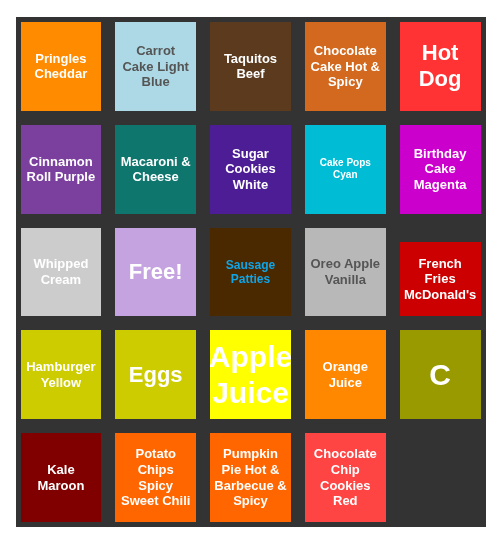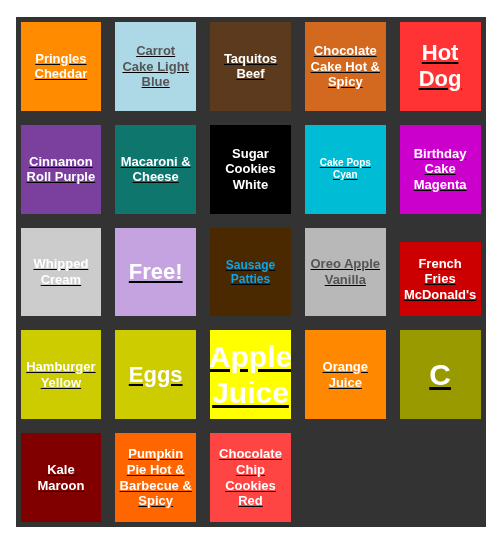--- a/index.html
+++ b/index.html
@@ -15,21 +15,20 @@
     .bingo-board {
       border: 3px solid #333;
       display: grid;
       grid-template-columns: repeat(5, 1fr);
       grid-template-rows: repeat(5, 1fr);
       width: 470px;
       height: 510px;
       gap: 14px;
       background: #333;
       padding: 2px;
-      text-decoration: underline;
     }
     .cell {
       display: flex;
       align-items: center;
       justify-content: center;
       text-align: center;
       padding: 4px;
       font-weight: bold;
       font-size: 13px;
       line-height: 1.2;
@@ -40,29 +39,30 @@
 <body>
 
 <div class="bingo-board">
     <div class="cell" style="background-color: rgb(255, 140, 0); color: rgb(255, 255, 255); font-size: 13px;">Pringles Cheddar</div>
     <div class="cell" style="background-color: rgb(173, 216, 230); color: rgb(85, 85, 85); font-size: 13px;">Carrot Cake Light Blue</div>
     <div class="cell" style="background-color: rgb(91, 58, 30); color: rgb(255, 255, 255); font-size: 13px;">Taquitos Beef</div>
     <div class="cell" style="background-color: rgb(210, 105, 30); color: rgb(255, 255, 255); font-size: 13px;">Chocolate Cake Hot &amp; Spicy</div>
     <div class="cell" style="background-color: rgb(255, 51, 51); color: rgb(255, 255, 255); font-size: 22px;">Hot Dog</div>
     <div class="cell" style="background-color: rgb(123, 63, 158); color: rgb(255, 255, 255); font-size: 13px;">Cinnamon Roll Purple</div>
     <div class="cell" style="background-color: #0f766e; color: rgb(255, 255, 255); font-size: 13px;">Macaroni &amp; Cheese</div>
-    <div class="cell" style="background-color: #000000; color: rgb(255, 255, 255); font-size: 13px;">Sugar Cookies White</div>
+    <div class="cell" style="background-color: #4c1d95; color: rgb(255, 255, 255); font-size: 13px;">Sugar Cookies White</div>
     <div class="cell" style="background-color: rgb(0, 188, 212); color: rgb(255, 255, 255); font-size: 10px;">Cake Pops Cyan</div>
     <div class="cell" style="background-color: rgb(204, 0, 204); color: rgb(255, 255, 255); font-size: 13px;">Birthday Cake Magenta</div>
     <div class="cell" style="background-color: rgb(204, 204, 204); color: rgb(255, 255, 255); font-size: 13px;">Whipped Cream</div>
     <div class="cell" style="background-color: rgb(197, 163, 224); color: rgb(255, 255, 255); font-size: 22px;">Free!</div>
     <div class="cell" style="background-color: rgb(74, 40, 0); color: #0ea5e9; font-size: 12px;">Sausage Patties</div>
     <div class="cell" style="background-color: rgb(184, 184, 184); color: rgb(85, 85, 85); font-size: 13px;">Oreo Apple Vanilla</div>
     <div class="cell" style="background-color: rgb(204, 0, 0); color: rgb(255, 255, 255); font-size: 13px; margin-top: 14px;">French Fries McDonald's</div>
     <div class="cell" style="background-color: rgb(204, 204, 0); color: rgb(255, 255, 255); font-size: 13px;">Hamburger Yellow</div>
     <div class="cell" style="background-color: rgb(204, 204, 0); color: rgb(255, 255, 255); font-size: 22px;">Eggs</div>
     <div class="cell" style="background-color: rgb(255, 255, 0); color: rgb(255, 255, 255); font-size: 30px;">Apple Juice</div>
     <div class="cell" style="background-color: rgb(255, 136, 0); color: rgb(255, 255, 255); font-size: 13px;">Orange Juice</div>
     <div class="cell" style="background-color: rgb(153, 153, 0); color: rgb(255, 255, 255); font-size: 30px;">C</div>
     <div class="cell" style="background-color: rgb(128, 0, 0); color: rgb(255, 255, 255); font-size: 13px;">Kale Maroon</div>
+    <div class="cell" style="background-color: rgb(255, 102, 0); color: rgb(255, 255, 255); font-size: 13px;">Potato Chips Spicy Sweet Chili</div>
     <div class="cell" style="background-color: rgb(255, 102, 0); color: rgb(255, 255, 255); font-size: 13px;">Pumpkin Pie Hot &amp; Barbecue &amp; Spicy</div>
     <div class="cell" style="background-color: rgb(255, 68, 68); color: rgb(255, 255, 255); font-size: 13px;">Chocolate Chip Cookies Red</div>
   </div>
 
 </body></html>

